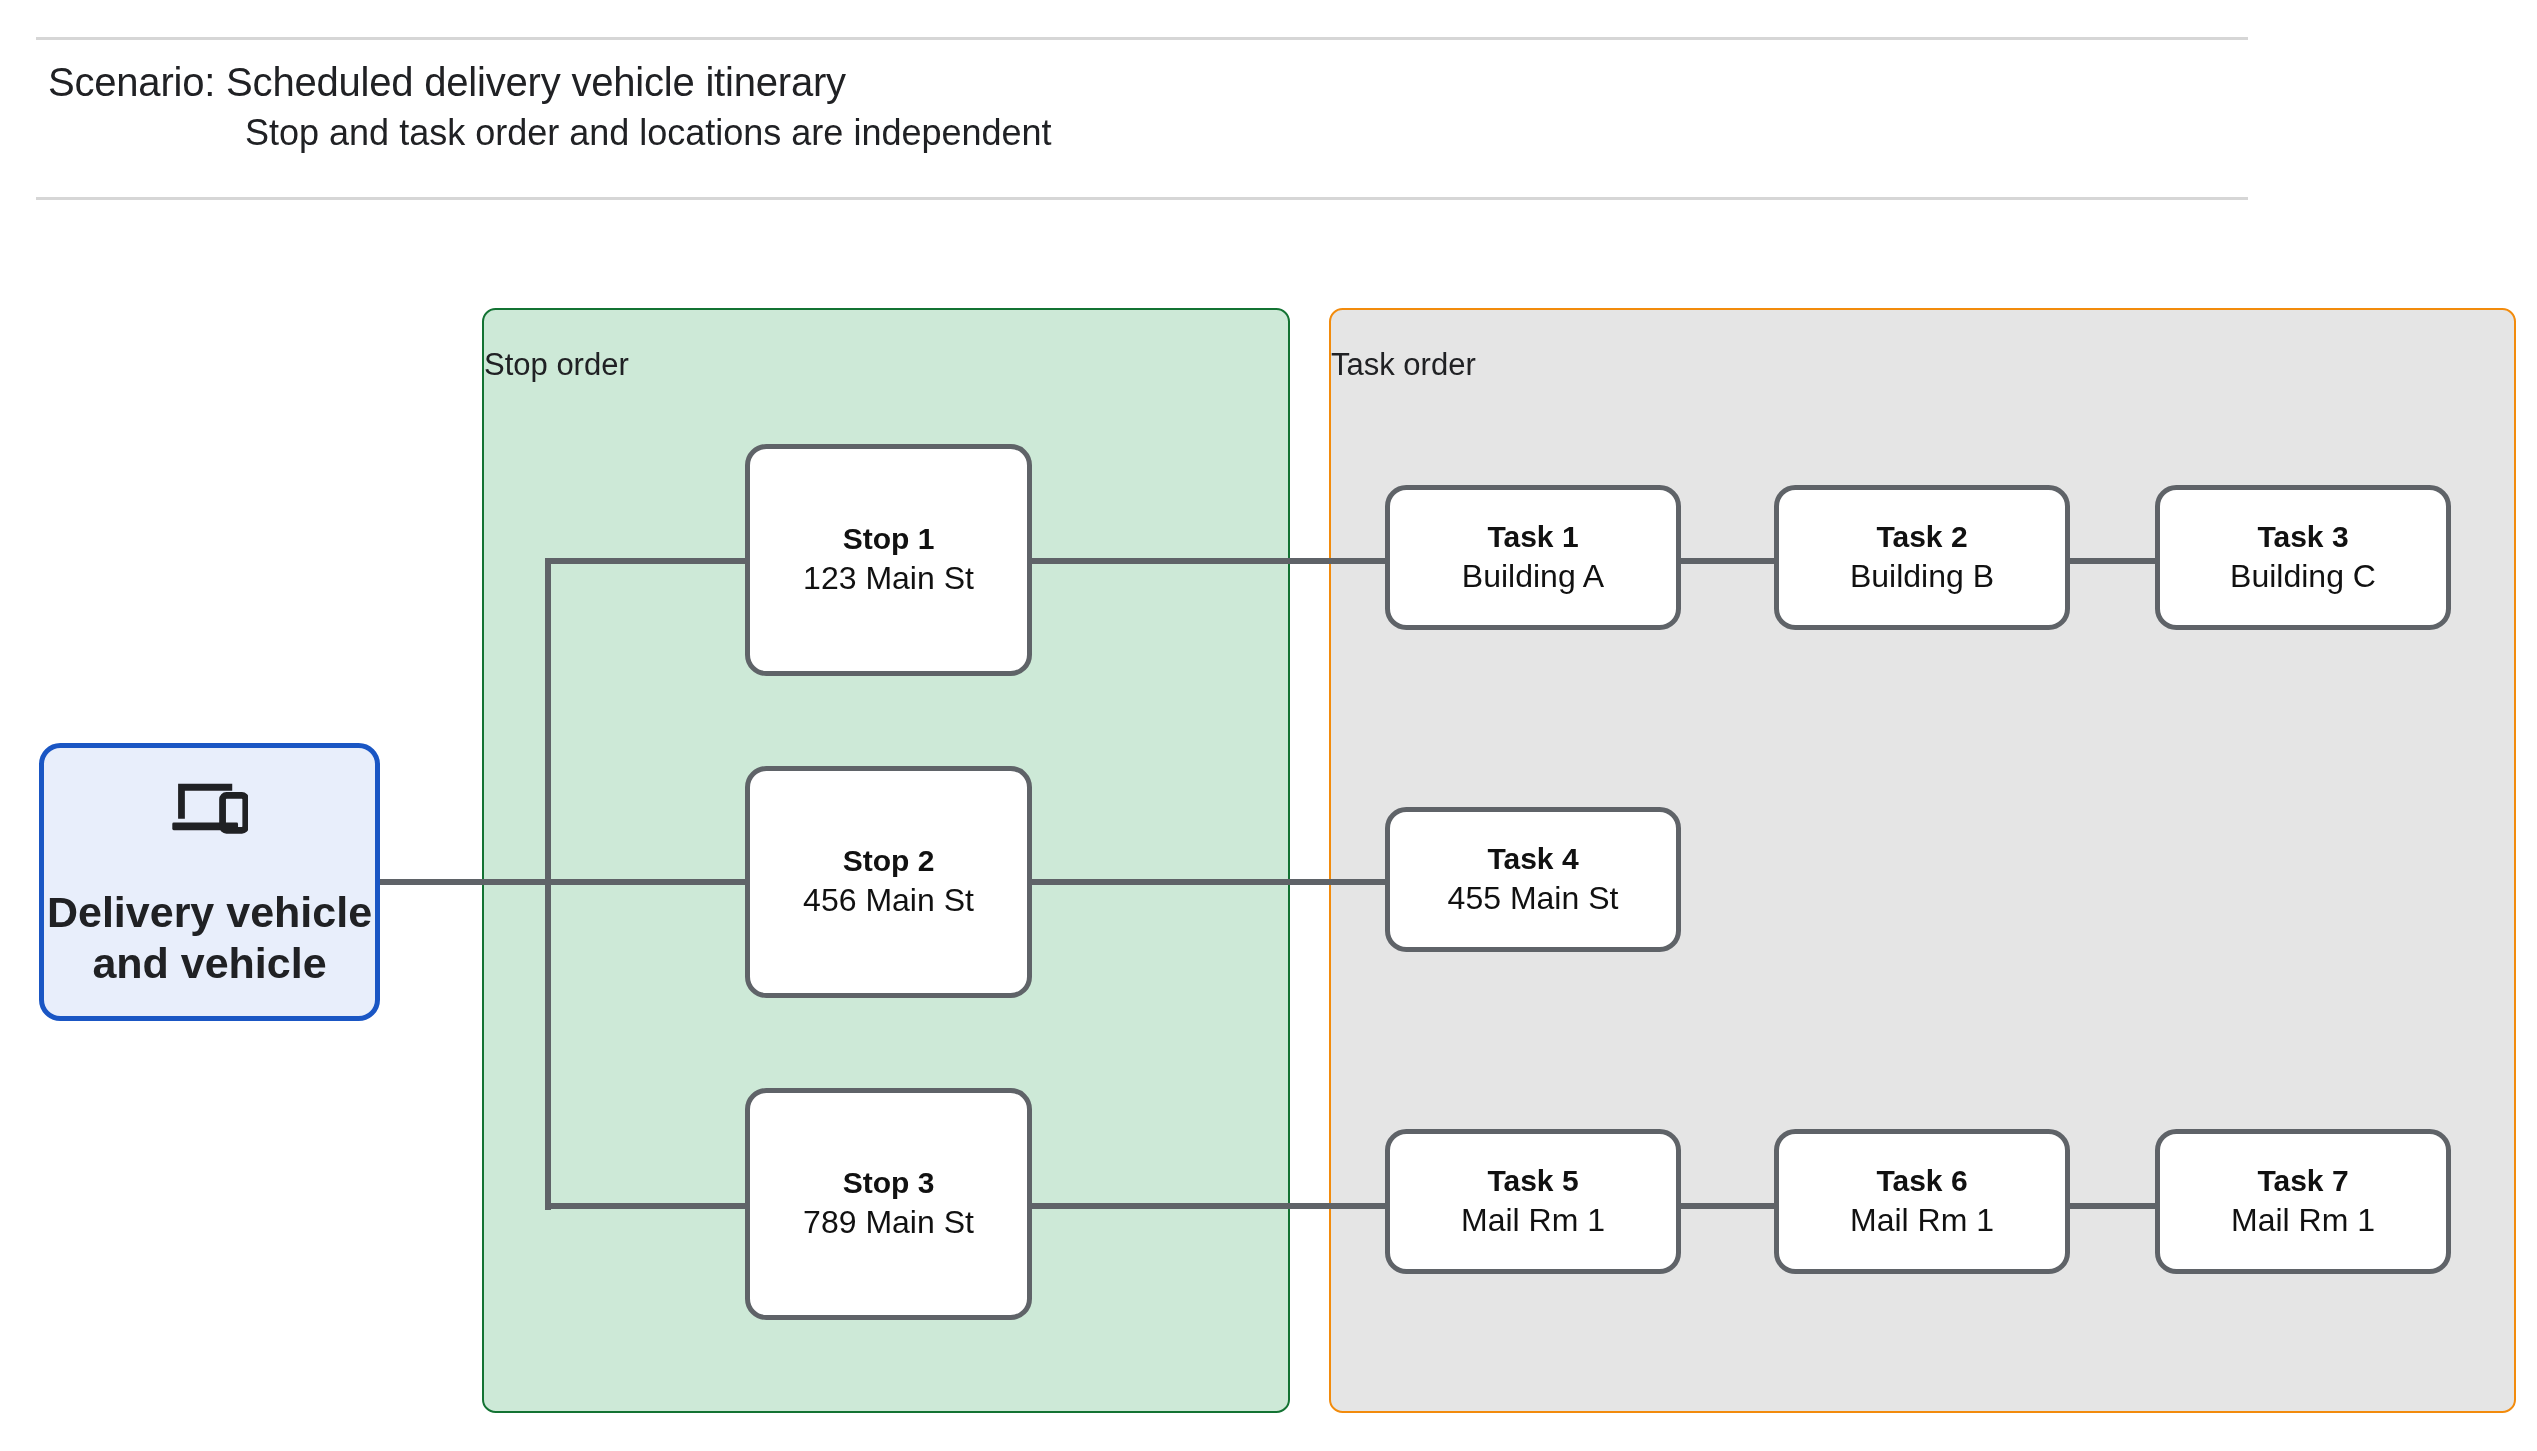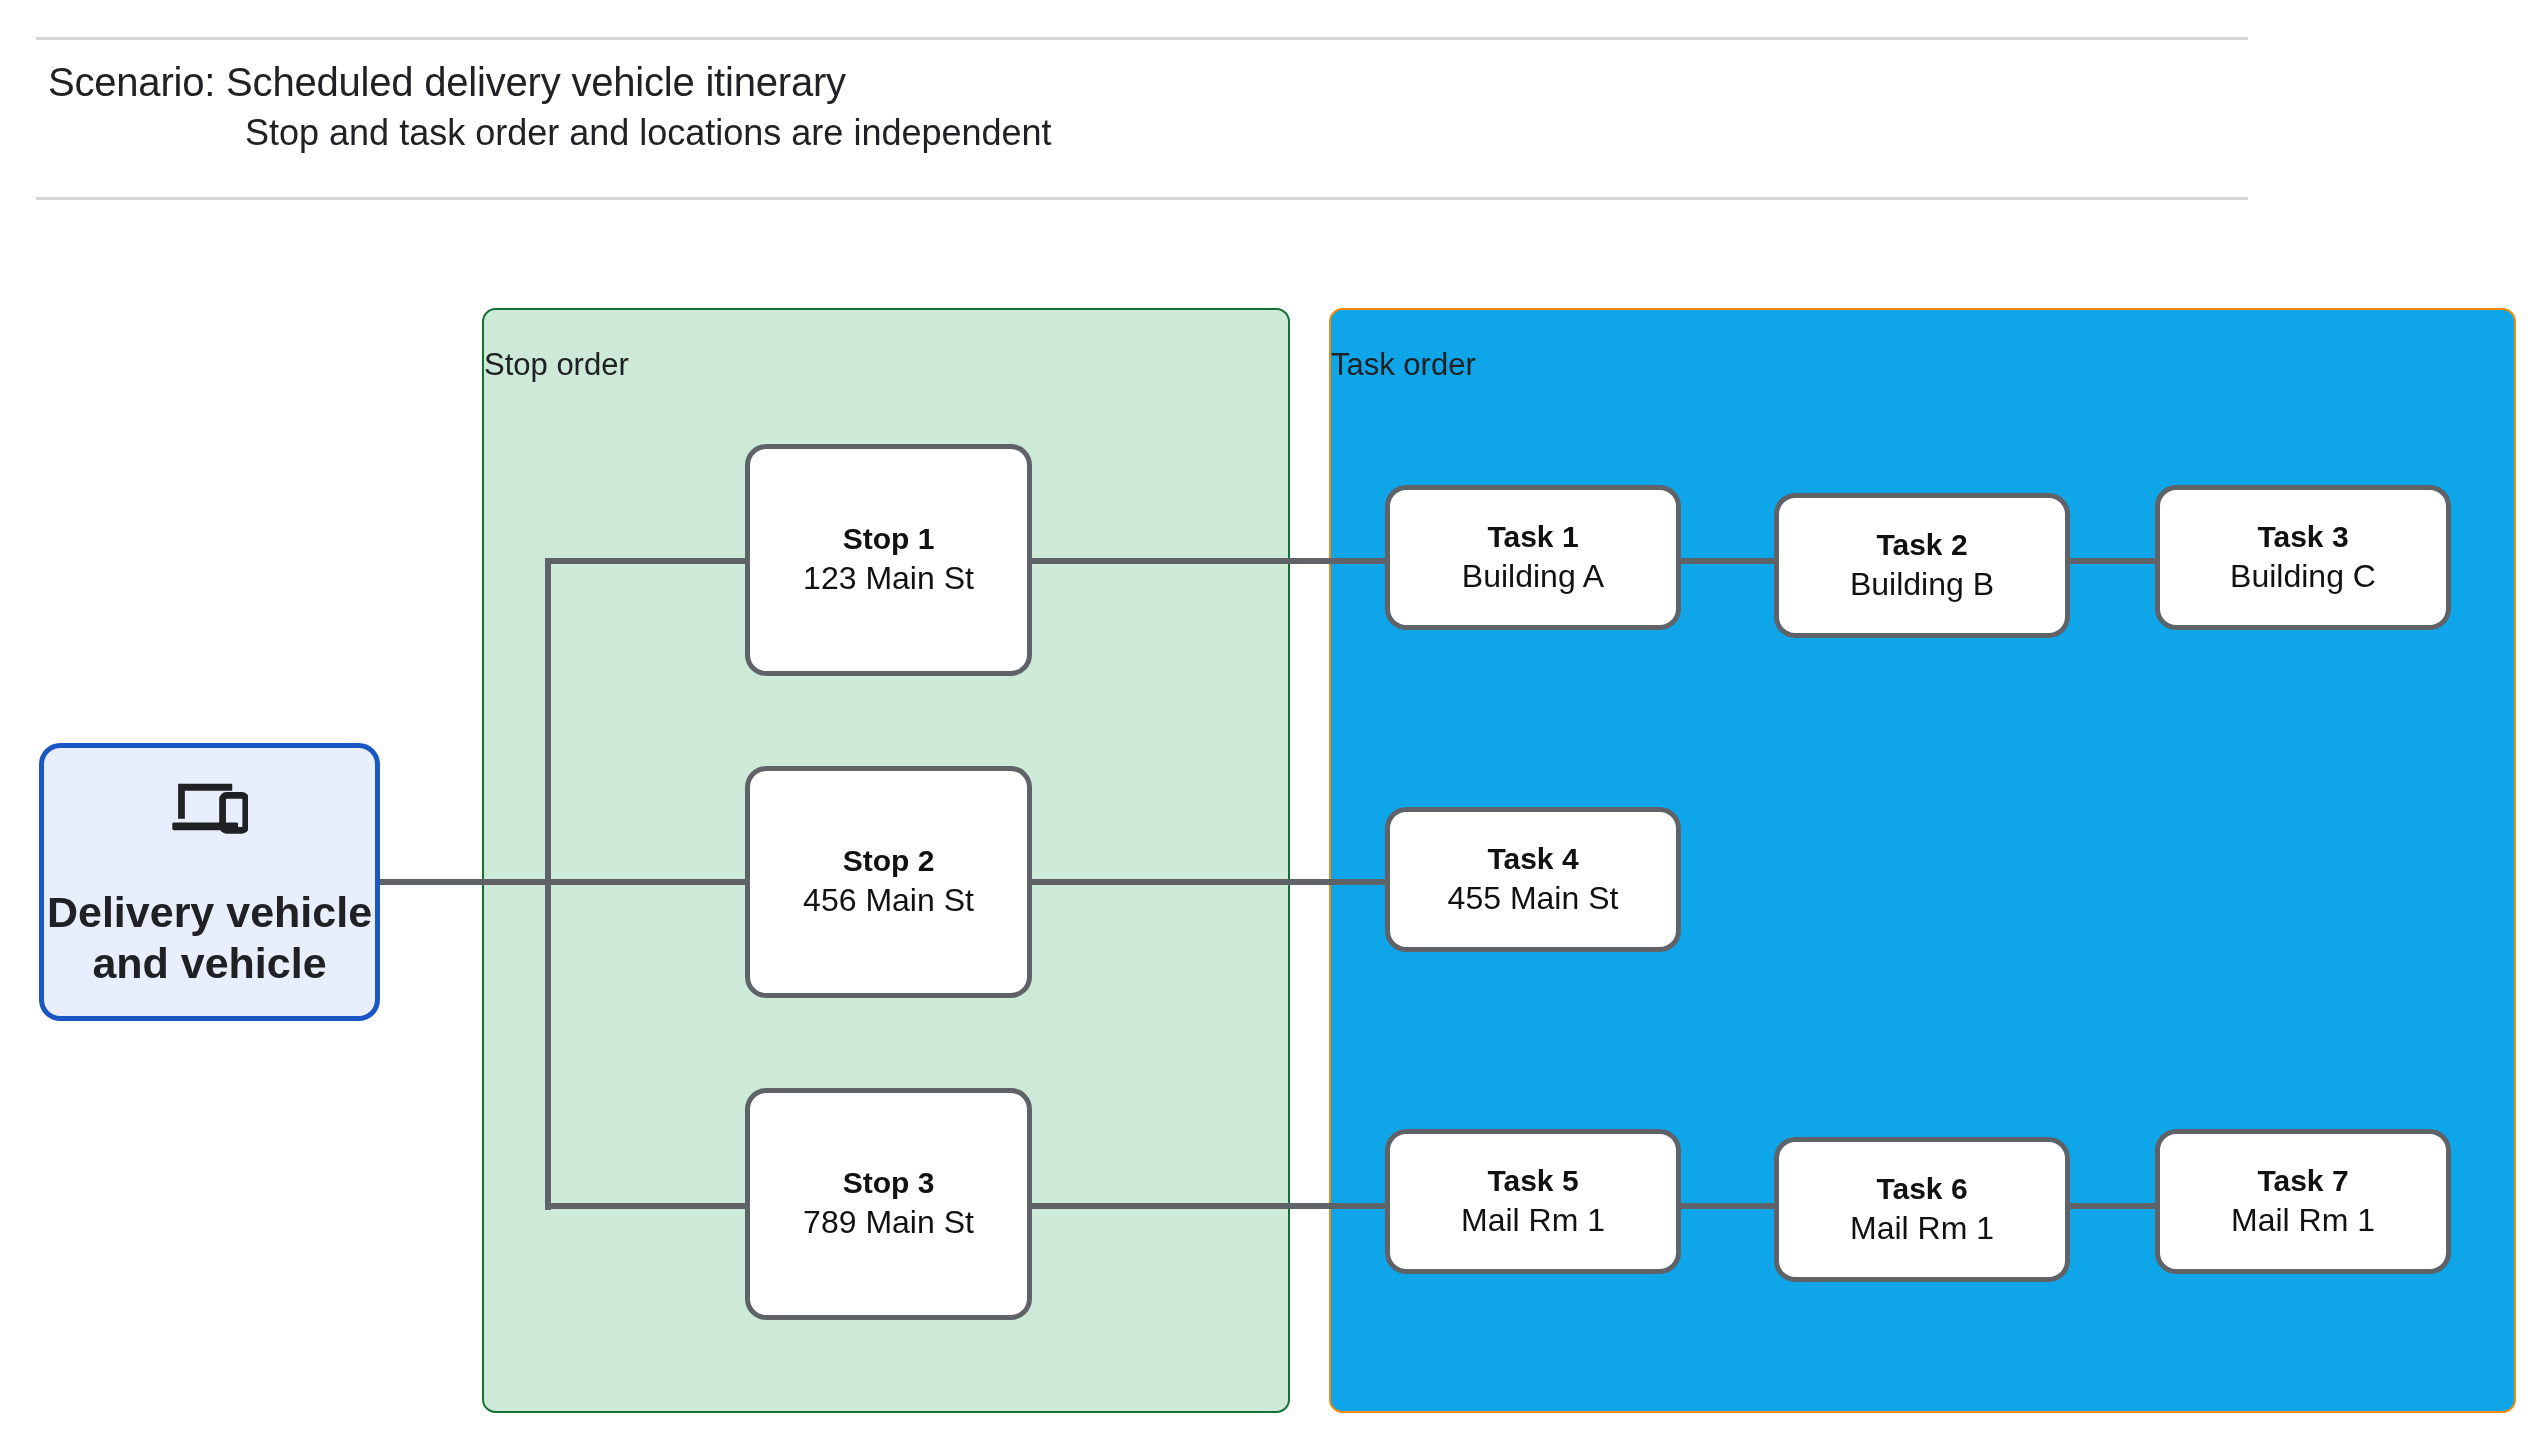--- a/index.html
+++ b/index.html
@@ -57,21 +57,21 @@
     width: 808px;
     height: 1105px;
     background: #cde9d7;
     border: 2.9px solid #137333;
   }
   .panel-task {
     left: 1329px;
     top: 308px;
     width: 1187px;
     height: 1105px;
-    background: #0ea5e9;
+    background: #e5e5e5;
     border: 2.9px solid #f28b0c;
   }
   .panel-title {
     position: absolute;
     top: 37px;
     left: 0;
     width: 100%;
     text-align: left;
     font-size: 31px;
     font-weight: normal;
@@ -116,21 +116,21 @@
   .stop-node { width: 287px; height: 232px; left: 745px; }
   .stop-node.row1 { top: 444px; }
   .stop-node.row2 { top: 766px; }
   .stop-node.row3 { top: 1088px; }
 
   .task-node { height: 145px; }
   .task-node.r1 { top: 485px; }
   .task-node.r2 { top: 807px; }
   .task-node.r3 { top: 1129px; }
   .task-node.c1 { left: 1385px; width: 296px; }
-  .task-node.c2 { left: 1774px; width: 296px; margin-top: 8px; }
+  .task-node.c2 { left: 1774px; width: 296px; }
   .task-node.c3 { left: 2155px; width: 296px; }
 
   
   .device-box {
     position: absolute;
     left: 39px;
     top: 743px;
     width: 341px;
     height: 278px;
     box-sizing: border-box;

